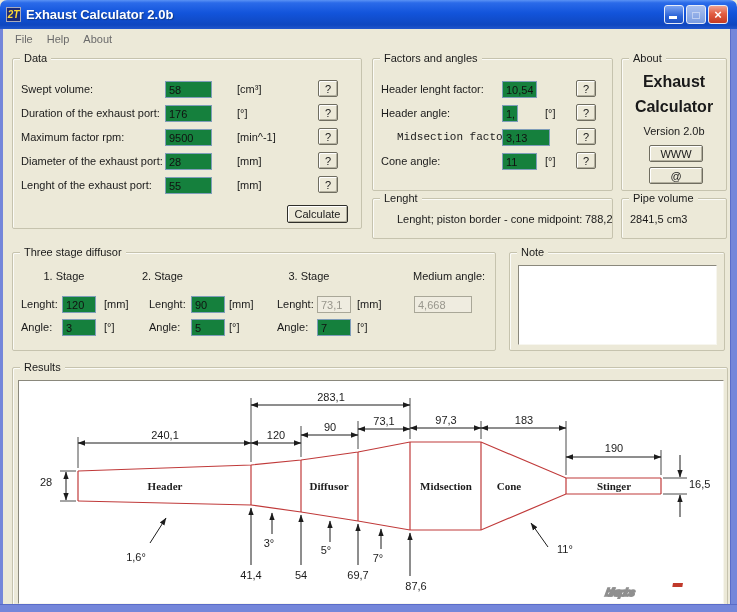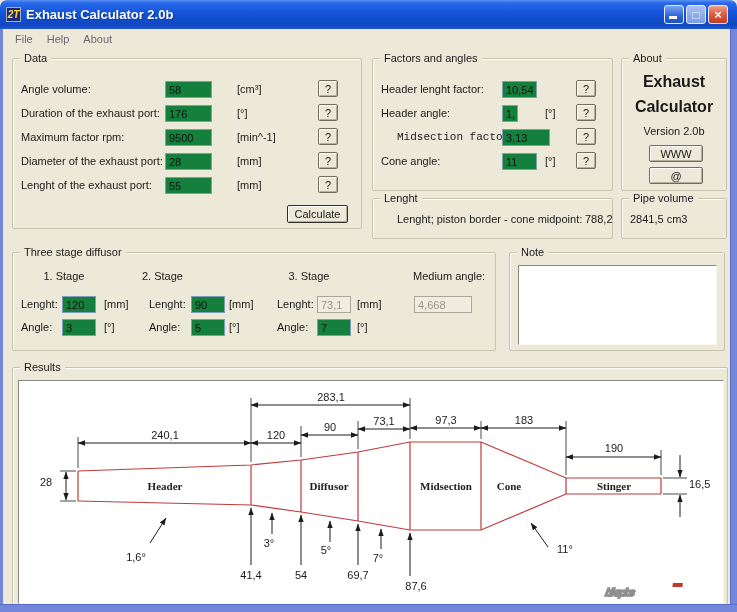--- a/index.html
+++ b/index.html
@@ -73,21 +73,21 @@
 
   <div class="menubar">
     <span class="menu-item">File</span>
     <span class="menu-item">Help</span>
     <span class="menu-item">About</span>
   </div>
 
   <div class="group" style="left:12px;top:58px;width:350px;height:171px;padding-left:44px;">
     <span class="gtitle">Data</span>
 
-    <span class="row-label" style="left:8px;top:24px;">Angle volume:</span>
+    <span class="row-label" style="left:8px;top:24px;">Swept volume:</span>
     <input class="tb" style="left: 152px; top: 22px; width: 47px;" value="58">
     <span class="row-label" style="left:224px;top:24px;">[cm³]</span>
     <button class="btn" style="left:305px;top:21px;width:20px;height:17px;">?</button>
 
     <span class="row-label" style="left:8px;top:48px;">Duration of the exhaust port:</span>
     <input class="tb" style="left: 152px; top: 46px; width: 47px;" value="176">
     <span class="row-label" style="left:224px;top:48px;">[°]</span>
     <button class="btn" style="left:305px;top:45px;width:20px;height:17px;">?</button>
 
     <span class="row-label" style="left:8px;top:72px;">Maximum factor rpm:</span>

